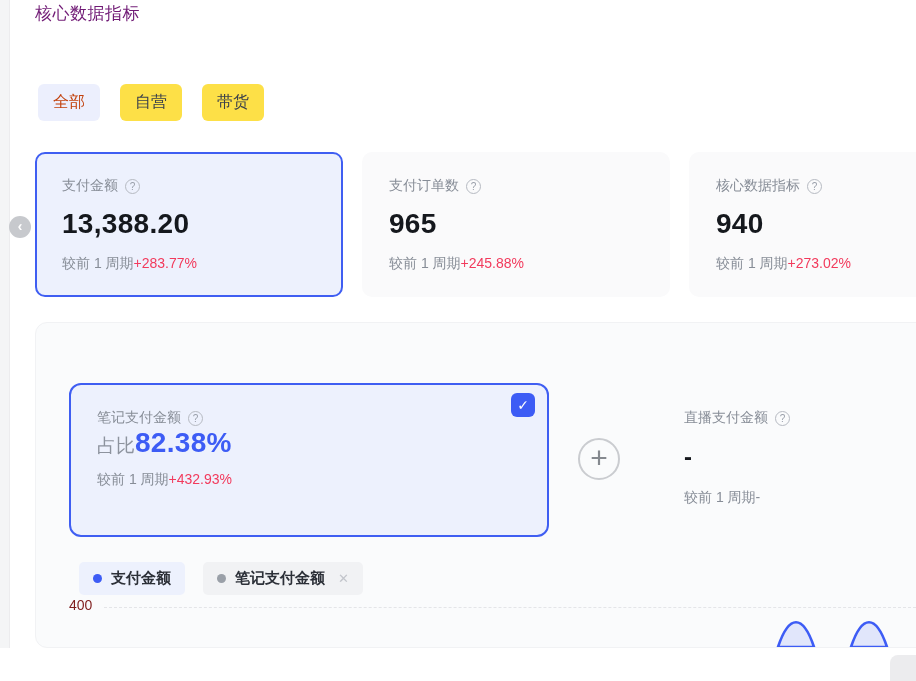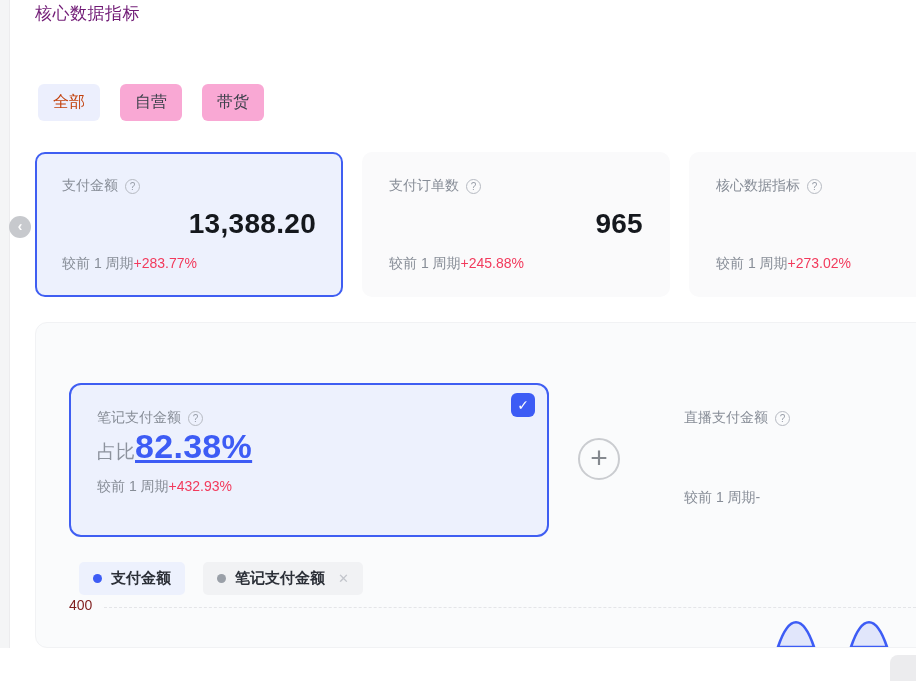--- a/index.html
+++ b/index.html
@@ -14,36 +14,36 @@
     background:#f4f5f6; border-right:1px solid #ececee;
   }
   .page-title {
     position:absolute; left:35px; top:2px;
     font-size:17px; font-weight:400; color:#701a75; letter-spacing:.5px;
   }
   
   .tabs { position:absolute; left:38px; top:84px; display:flex; gap:20px; }
   .tab {
     padding:8px 15px; border-radius:6px; font-size:16px;
-    background:#f9a8d4; color:#3c414b; cursor:pointer; white-space:nowrap;
+    background:#fde047; color:#3c414b; cursor:pointer; white-space:nowrap;
   }
   .tab.active { background:#eceffd; color:#c2410c; }
   
   .metrics { position:absolute; left:35px; top:152px; display:flex; gap:19px; }
   .mcard {
     width:308px; height:145px; border-radius:10px; background:#fafafb;
     padding:25px 27px; flex:0 0 auto;
   }
   .mcard.selected { background:#edf1fd; border:2px solid #3f5ef2; padding:23px 25px; }
   .label-row { display:flex; align-items:center; gap:7px; font-size:14px; color:#878d97; }
   .help-icon {
     width:15px; height:15px; border:1px solid #b6bac2; border-radius:50%;
     color:#989ea9; font-size:10px; line-height:13px; text-align:center; display:inline-block;
   }
-  .value { margin-top:13px; font-size:28px; font-weight:700; color:#15181d; letter-spacing:.3px;text-align:right; }
+  .value { margin-top:13px; font-size:28px; font-weight:700; color:#15181d; letter-spacing:.3px; }
   .compare { margin-top:15px; font-size:14px; color:#878d97; display:flex; }
   .change { color:#f23a5c; }
   .change.neutral { color:#878d97; }
   
   .chev-btn {
     position:absolute; left:9px; top:216px; width:22px; height:22px; border-radius:50%;
     background:#c7c9cd; color:#ffffff; font-size:14px; font-weight:700;
     display:flex; align-items:center; justify-content:center; line-height:1;
     cursor:pointer; padding-bottom:2px;
   }
@@ -58,21 +58,21 @@
   .bcard.card1 { left:33px; width:480px; background:#edf1fd; border:2px solid #3f5ef2; padding:24px 26px; }
   .bcard.card2 { left:620px; width:300px; }
   .checkbox {
     position:absolute; top:8px; right:12px; width:24px; height:24px;
     background:#3d5cf5; border-radius:6px; color:#ffffff; font-size:14px; font-weight:700;
     display:flex; align-items:center; justify-content:center; cursor:pointer;
   }
   .value-row { display:flex; align-items:baseline; justify-content:space-between; padding-right:8px; }
   .ratio { display:flex; align-items:baseline; }
   .ratio-label { font-size:19px; color:#8d939e; }
-  .ratio-value { font-size:34px; font-weight:700; color:#3d5cf5; letter-spacing:.3px;text-decoration:underline; }
+  .ratio-value { font-size:28px; font-weight:700; color:#3d5cf5; letter-spacing:.3px; }
   .plus-btn {
     position:absolute; left:542px; top:115px; width:42px; height:42px; border-radius:50%;
     border:2px solid #caccd0; color:#85898f; font-size:30px; font-weight:300;
     display:flex; align-items:center; justify-content:center; line-height:1;
     background:transparent; cursor:pointer; padding-bottom:3px;
   }
   
   .legend { position:absolute; left:43px; top:239px; display:flex; gap:18px; }
   .pill {
     display:flex; align-items:center; gap:9px; padding:7px 14px; border-radius:5px;

